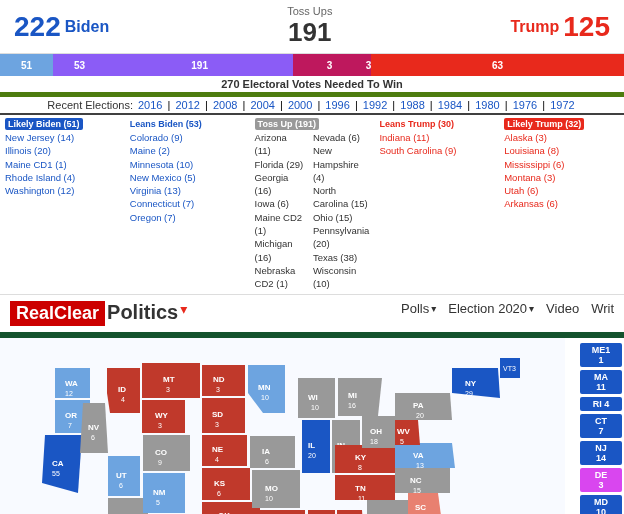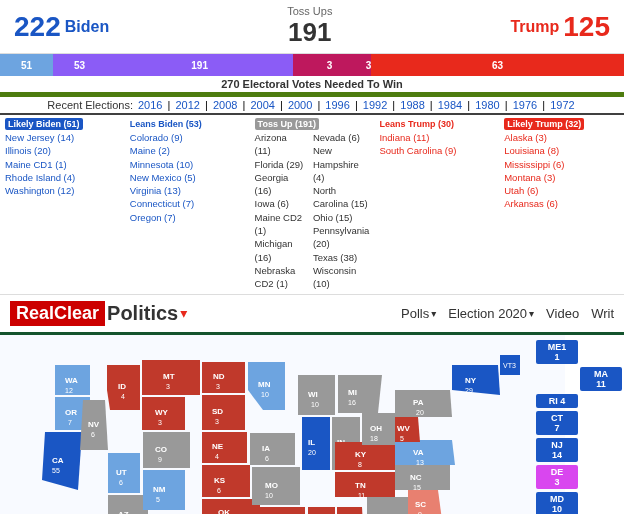--- a/index.html
+++ b/index.html
@@ -30,21 +30,21 @@
     .recent-elections a { color: #1a56c4; text-decoration: none; margin: 0 2px; }
     .recent-elections span { color: #333; }
 
     
     .state-lists { display: flex; font-size: 10px; border-bottom: 1px solid #ddd; }
     .state-col { flex: 1; padding: 3px 5px; }
     .col-header { font-weight: bold; font-size: 10px; margin-bottom: 2px; }
     .state-item { color: #333; font-size: 9.5px; line-height: 1.4; }
 
     
-    .navbar { display: flex; align-items: center; padding: 6px 10px; border-bottom: 3px solid #14532d; background: #fff; }
+    .navbar { display: flex; align-items: flex-start; padding: 6px 10px; border-bottom: 6px solid #14532d; background: #fff; }
     .logo-red { background: #cc0000; color: white; font-size: 18px; font-weight: bold; padding: 2px 6px; margin-right: 2px; }
     .logo-text { font-size: 20px; color: #333; font-weight: bold; }
     .logo-arrow { color: #e8291c; font-size: 14px; margin-left: 2px; }
     .nav-links { margin-left: auto; display: flex; gap: 12px; font-size: 13px; color: #333; }
     .nav-links span { cursor: pointer; display: flex; align-items: center; gap: 2px; }
     .nav-arrow { font-size: 10px; }
   </style>
 </head>
 <body>
 
@@ -339,21 +339,21 @@
     <text x="43" y="260" fill="white" font-size="7">3</text>
 
     <rect x="160" y="255" width="35" height="20" fill="#1a56c4"></rect>
     <text x="165" y="267" fill="white" font-size="8" font-weight="bold">HI</text>
     <text x="168" y="272" fill="white" font-size="7">4</text>
   </svg>
 
   
   <div style="position:absolute; right:2px; top:5px; display:flex; flex-direction:column; gap:3px;">
     <div style="background:#1a56c4;color:white;font-weight:bold;padding:2px 5px;border-radius:2px;font-size:9px;text-align:center;width:42px;">ME1<br>1</div>
-    <div style="background:#1a56c4;color:white;font-weight:bold;padding:2px 5px;border-radius:2px;font-size:9px;text-align:center;width:42px;margin-left:44px;">MA<br>11</div>
+    <div style="background:#1a56c4;color:white;font-weight:bold;padding:2px 5px;border-radius:2px;font-size:9px;text-align:center;width:42px;">MA<br>11</div>
     <div style="background:#1a56c4;color:white;font-weight:bold;padding:2px 5px;border-radius:2px;font-size:9px;text-align:center;width:42px;">RI 4</div>
     <div style="background:#1a56c4;color:white;font-weight:bold;padding:2px 5px;border-radius:2px;font-size:9px;text-align:center;width:42px;">CT<br>7</div>
     <div style="background:#1a56c4;color:white;font-weight:bold;padding:2px 5px;border-radius:2px;font-size:9px;text-align:center;width:42px;">NJ<br>14</div>
     <div style="background:#d946ef;color:white;font-weight:bold;padding:2px 5px;border-radius:2px;font-size:9px;text-align:center;width:42px;">DE<br>3</div>
     <div style="background:#1a56c4;color:white;font-weight:bold;padding:2px 5px;border-radius:2px;font-size:9px;text-align:center;width:42px;">MD<br>10</div>
     <div style="background:#1a56c4;color:white;font-weight:bold;padding:2px 5px;border-radius:2px;font-size:9px;text-align:center;width:42px;">DC<br>3</div>
   </div>
 </div>
 
 </body></html>

